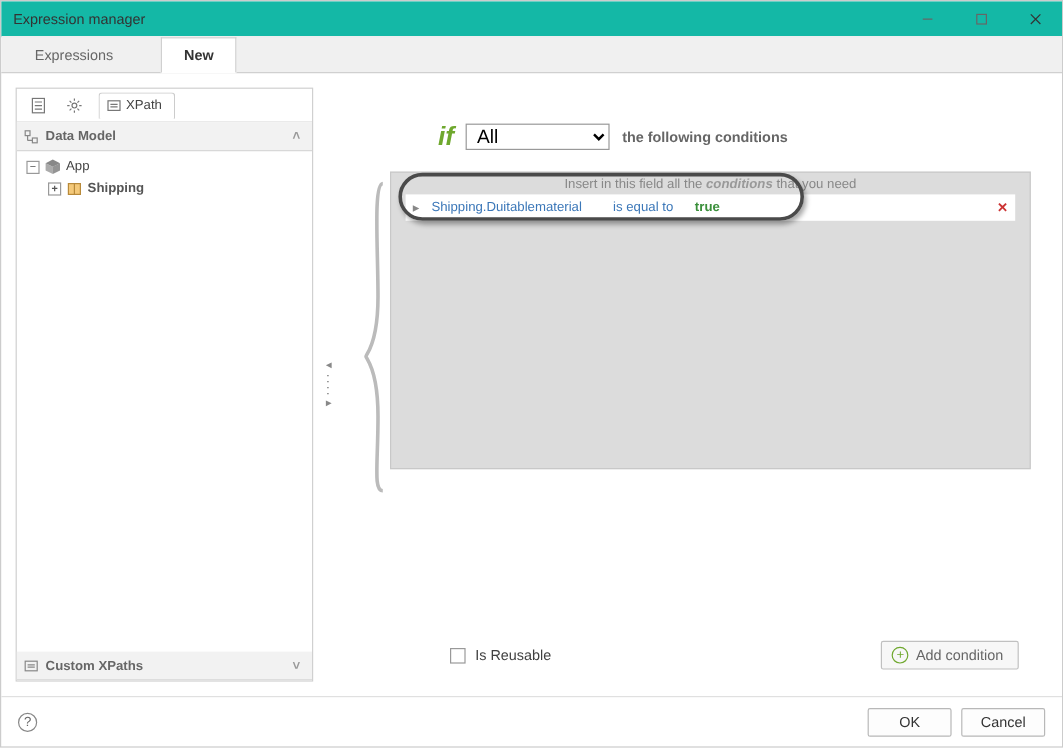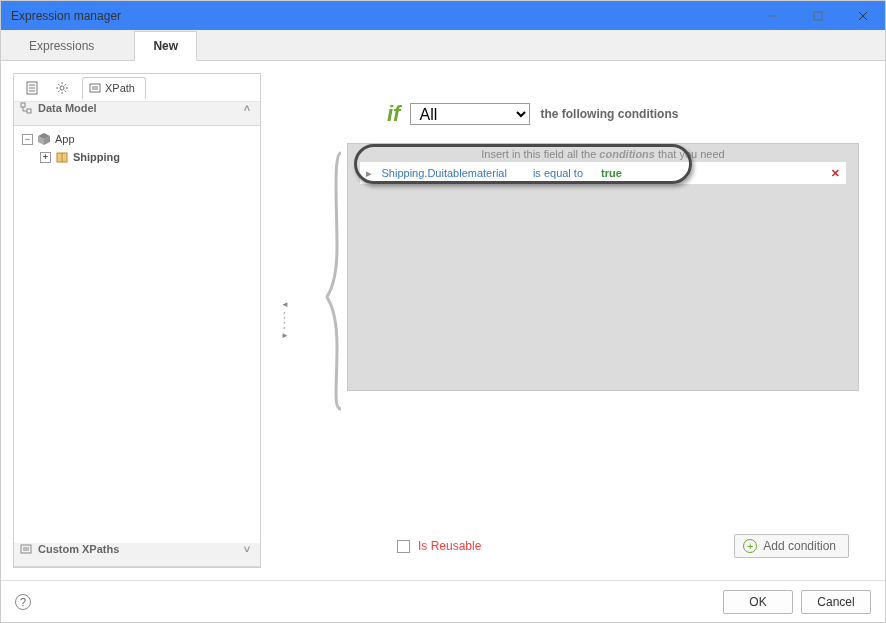--- a/index.html
+++ b/index.html
@@ -10,21 +10,21 @@
       width: 886px;
       height: 623px;
       overflow: hidden;
       border: 1px solid #ccc;
     }
     .titlebar {
       height: 30px;
       display: flex;
       align-items: center;
       padding: 0 0 0 10px;
-      background: #3b82f6;
+      background: #14b8a6;
       border-bottom: 1px solid #eee;
     }
     .titlebar-title {
       flex: 1;
       color: #333;
       font-size: 12px;
     }
     .titlebar-btn {
       width: 45px;
       height: 30px;
@@ -55,21 +55,21 @@
       border-bottom: 1px solid #fff;
       margin-bottom: -1px;
       font-weight: bold;
       color: #333;
       text-align: center;
     }
     .content {
       display: flex;
       height: calc(100% - 30px - 30px - 42px);
       padding: 12px;
-      gap: 19px;
+      gap: 8px;
     }
     .left-panel {
       width: 248px;
       border: 1px solid #d0d0d0;
       background: #fff;
       display: flex;
       flex-direction: column;
     }
     .left-toolbar {
       height: 28px;
@@ -100,20 +100,21 @@
       gap: 4px;
       background: #fff;
       color: #444;
       font-size: 11px;
     }
     .panel-header {
       height: 24px;
       background: #f2f2f2;
       border-bottom: 1px solid #d8d8d8;
       display: flex;
+      align-items: center;
       padding: 0 6px;
       color: #666;
       font-weight: bold;
       font-size: 11px;
       gap: 6px;
     }
     .panel-header .chev { margin-left: auto; color: #999; width:14px; text-align:center; }
     .tree {
       flex: 1;
       padding: 4px 4px;
@@ -426,21 +427,21 @@
           <span class="op">is equal to</span>
           <span class="val">true</span>
           <span class="del">✕</span>
         </div>
         <div class="highlight-ring" style="top:0px; left:6px; width:338px; height:40px;"></div>
       </div>
     </div>
 
     <div class="footer-row">
       <span class="chk"></span>
-      <span style="color:#ef4444;">Is Reusable</span>
+      <span style="color:#404040;">Is Reusable</span>
       <div class="add-btn">
         <span class="plus-ic">+</span>
         <span>Add condition</span>
       </div>
     </div>
   </div>
 </div>
 
 <div class="bottombar">
   <span class="help-ic">?</span>

